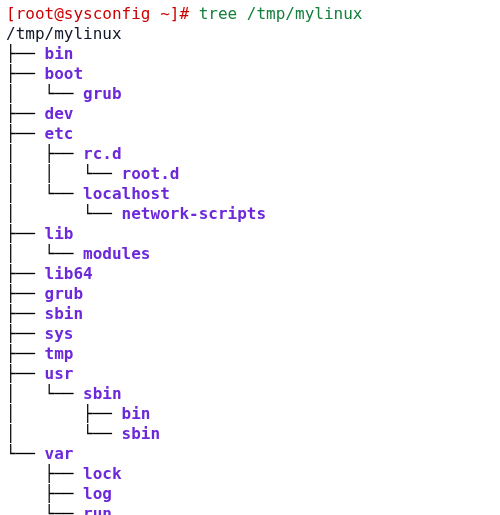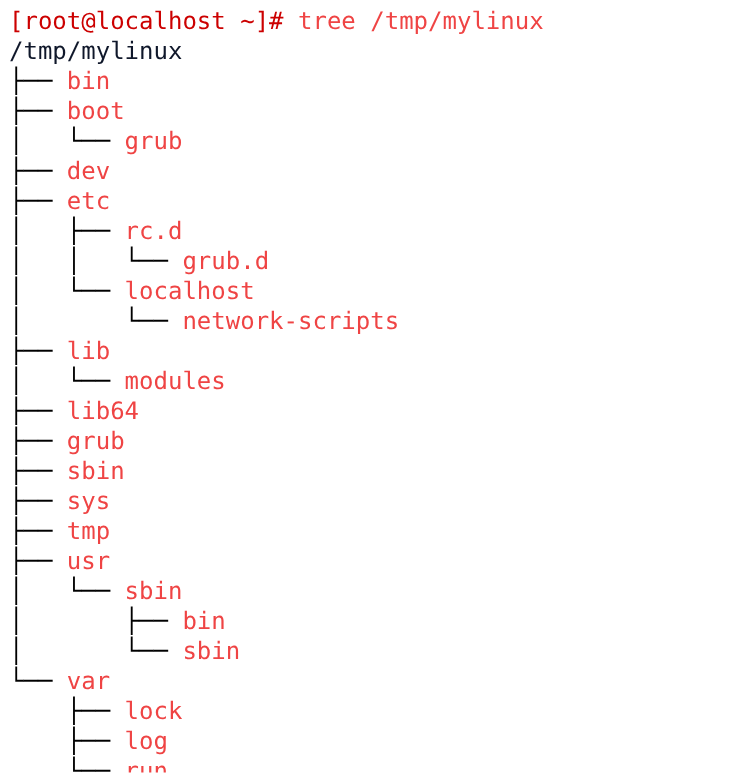--- a/index.html
+++ b/index.html
@@ -13,36 +13,36 @@
   pre.terminal {
     font-family: "DejaVu Sans Mono", "Liberation Mono", "Consolas", monospace;
     font-size: 16px;
     line-height: 20px;
     margin: 0;
     padding: 4px 6px;
     white-space: pre;
     color: #000;
   }
   .prompt-red { color: #cc0000; }
-  .cmd-black { color: #ef4444; }
+  .cmd-black { color: #15803d; }
   .path-blue { color: #0f172a; }
-  .dir-blue { color: #ef4444; }
+  .dir-blue { color: #6d28d9; font-weight: bold; }
 </style>
 </head>
 <body>
 
-<pre class="terminal"><span class="prompt-red">[root@localhost ~]#</span> <span class="cmd-black">tree /tmp/mylinux</span>
+<pre class="terminal"><span class="prompt-red">[root@sysconfig ~]#</span> <span class="cmd-black">tree /tmp/mylinux</span>
 <span class="path-blue">/tmp/mylinux</span>
 <span id="tree-body">├── <span class="dir-blue">bin</span>
 ├── <span class="dir-blue">boot</span>
 │   └── <span class="dir-blue">grub</span>
 ├── <span class="dir-blue">dev</span>
 ├── <span class="dir-blue">etc</span>
 │   ├── <span class="dir-blue">rc.d</span>
-│   │   └── <span class="dir-blue">grub.d</span>
+│   │   └── <span class="dir-blue">root.d</span>
 │   └── <span class="dir-blue">localhost</span>
 │       └── <span class="dir-blue">network-scripts</span>
 ├── <span class="dir-blue">lib</span>
 │   └── <span class="dir-blue">modules</span>
 ├── <span class="dir-blue">lib64</span>
 ├── <span class="dir-blue">grub</span>
 ├── <span class="dir-blue">sbin</span>
 ├── <span class="dir-blue">sys</span>
 ├── <span class="dir-blue">tmp</span>
 ├── <span class="dir-blue">usr</span>

